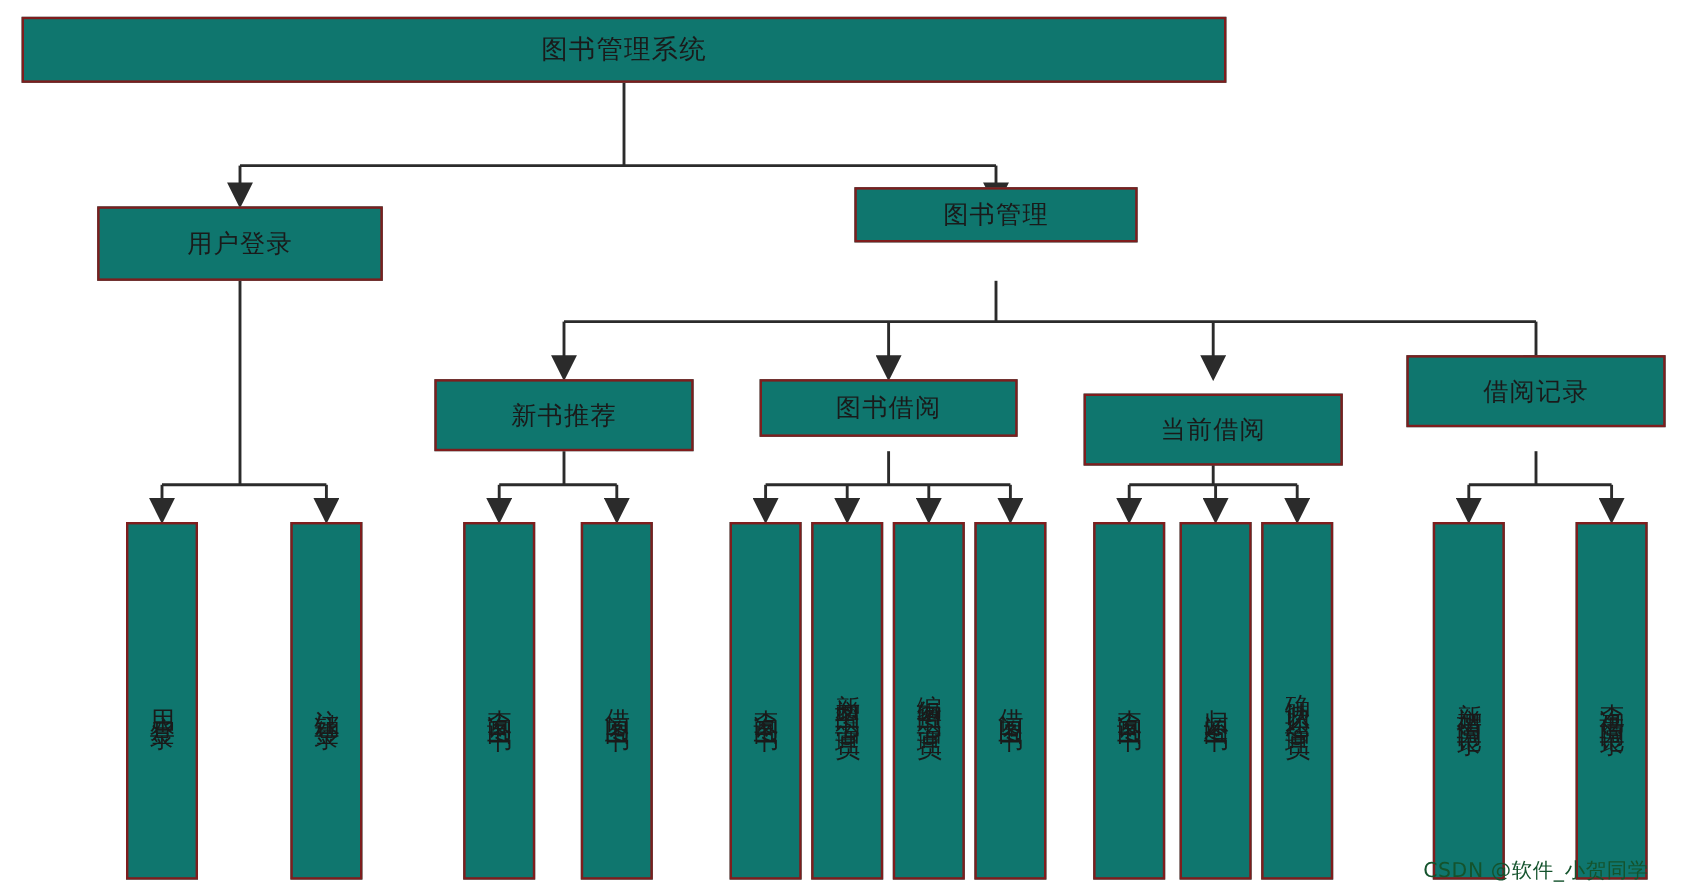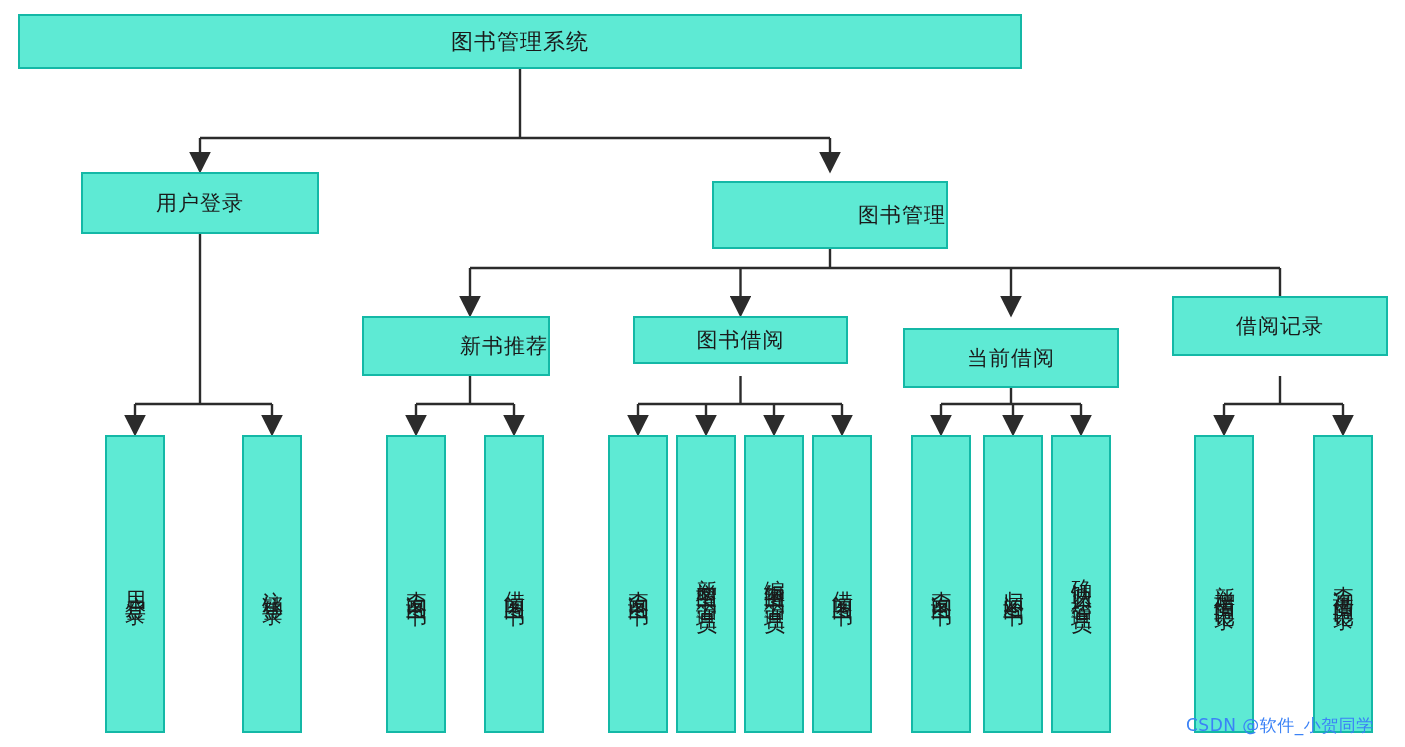--- a/index.html
+++ b/index.html
@@ -15,22 +15,22 @@
     width:1405px;height:747px;
   }
   #edges{
     position:absolute;left:0;top:0;
     width:1405px;height:747px;
     pointer-events:none;
   }
   .node{
     position:absolute;
     box-sizing:border-box;
-    background:#5eead4;
-    border:2px solid #14b8a6;
+    background:#0f766e;
+    border:2px solid #7f1d1d;
     display:flex;
     align-items:center;
     justify-content:center;
     color:#1a1a1a;
     line-height:1.18;
     z-index:2;
   }
   .node.h{
     font-size:21px;
     letter-spacing:1px;
@@ -45,21 +45,21 @@
     padding:6px 0;
     align-items:center;
     justify-content:center;
     text-align:center;
   }
   .node.v span{display:block;}
   .watermark{
     position:absolute;
     left:1186px;top:714px;
     font-size:17px;
-    color:#3b82f6;
+    color:#14532d;
     letter-spacing:0.5px;
     white-space:nowrap;
     z-index:3;
     font-family:"DejaVu Sans","Liberation Sans",sans-serif;
   }
 </style>
 </head>
 <body>
 
 <div id="diagram">
@@ -107,24 +107,24 @@
       </g>
   </svg>
 
   <div id="nodes-layer">
       <div class="node h root" style="left: 18px; top: 14px; width: 1004px; height: 55px;">
         <span>图书管理系统</span>
       </div>
       <div class="node h" style="left: 81px; top: 172px; width: 238px; height: 62px;">
         <span>用户登录</span>
       </div>
-      <div class="node h" style="left: 712px; top: 181px; width: 236px; height: 68px; justify-content: flex-end;">
+      <div class="node h" style="left: 712px; top: 156px; width: 236px; height: 46px;">
         <span>图书管理</span>
       </div>
-      <div class="node h" style="left: 362px; top: 316px; width: 188px; height: 60px; justify-content: flex-end;">
+      <div class="node h" style="left: 362px; top: 316px; width: 216px; height: 60px;">
         <span>新书推荐</span>
       </div>
       <div class="node h" style="left: 633px; top: 316px; width: 215px; height: 48px;">
         <span>图书借阅</span>
       </div>
       <div class="node h" style="left: 903px; top: 328px; width: 216px; height: 60px;">
         <span>当前借阅</span>
       </div>
       <div class="node h" style="left: 1172px; top: 296px; width: 216px; height: 60px;">
         <span>借阅记录</span>

